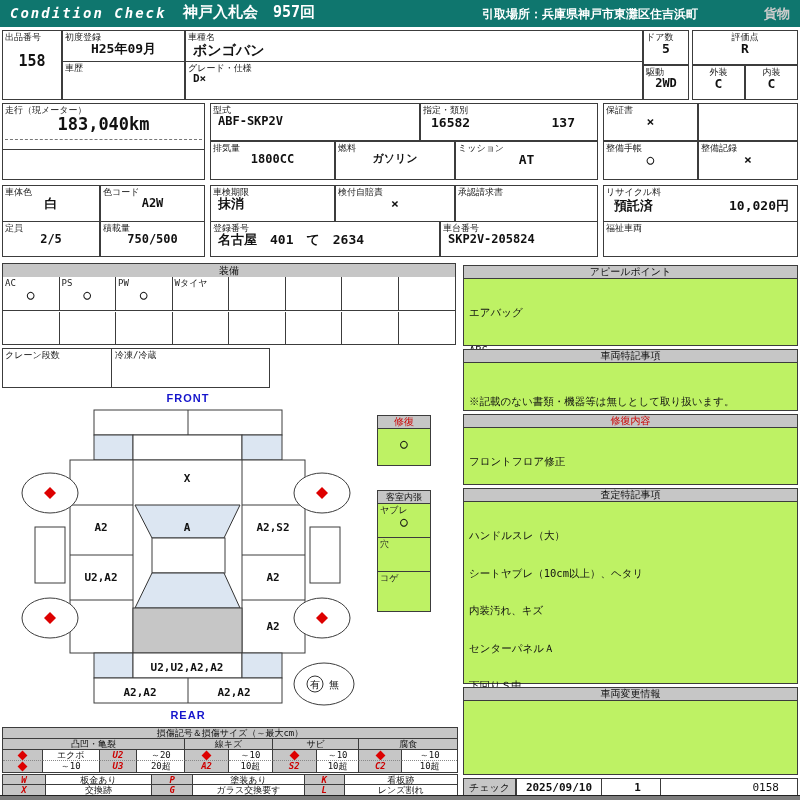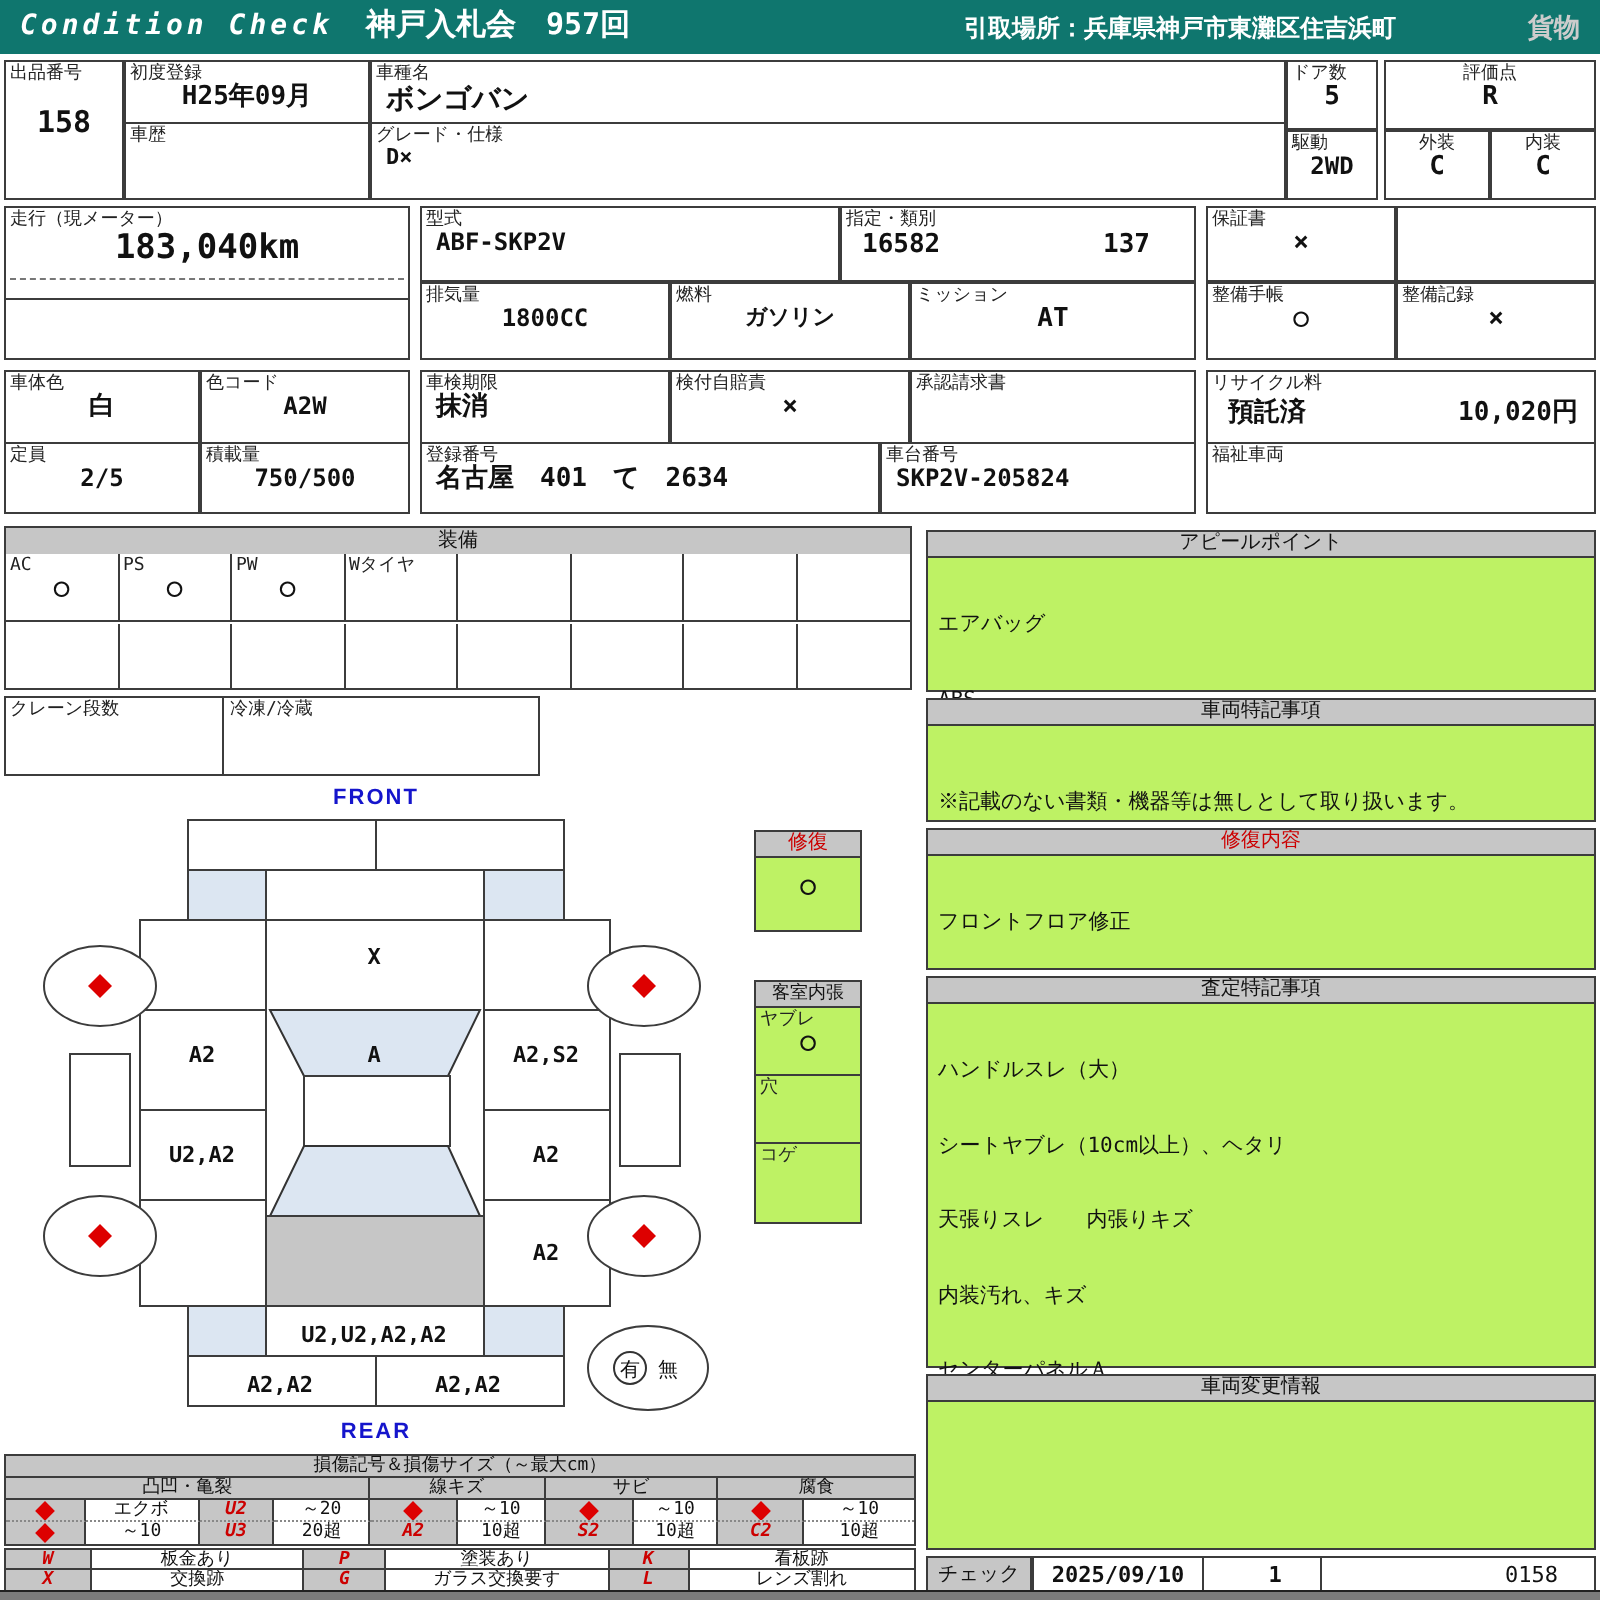--- a/index.html
+++ b/index.html
@@ -353,21 +353,20 @@
   <div class="panel-b">
     <div>フロントフロア修正</div>
     <div>フロントクロスメンバー交換</div>
   </div>
 </div>
 <div class="panel" style="left:463px;top:488px;width:335px;height:196px">
   <div class="panel-h">査定特記事項</div>
   <div class="panel-b">
     <div>ハンドルスレ（大）</div>
     <div>シートヤブレ（10cm以上）、ヘタリ</div>
-    <div>天張りスレ　　内張りキズ</div>
     <div>内装汚れ、キズ</div>
     <div>センターパネルＡ</div>
     <div>下回りＳ中</div>
     <div>荷物室ＡＵ、取付け物</div>
     <div>外装色褪せＡ、Ｕ、Ｓ</div>
   </div>
 </div>
 <div class="panel" style="left:463px;top:687px;width:335px;height:88px">
   <div class="panel-h">車両変更情報</div>
   <div class="panel-b"></div>

